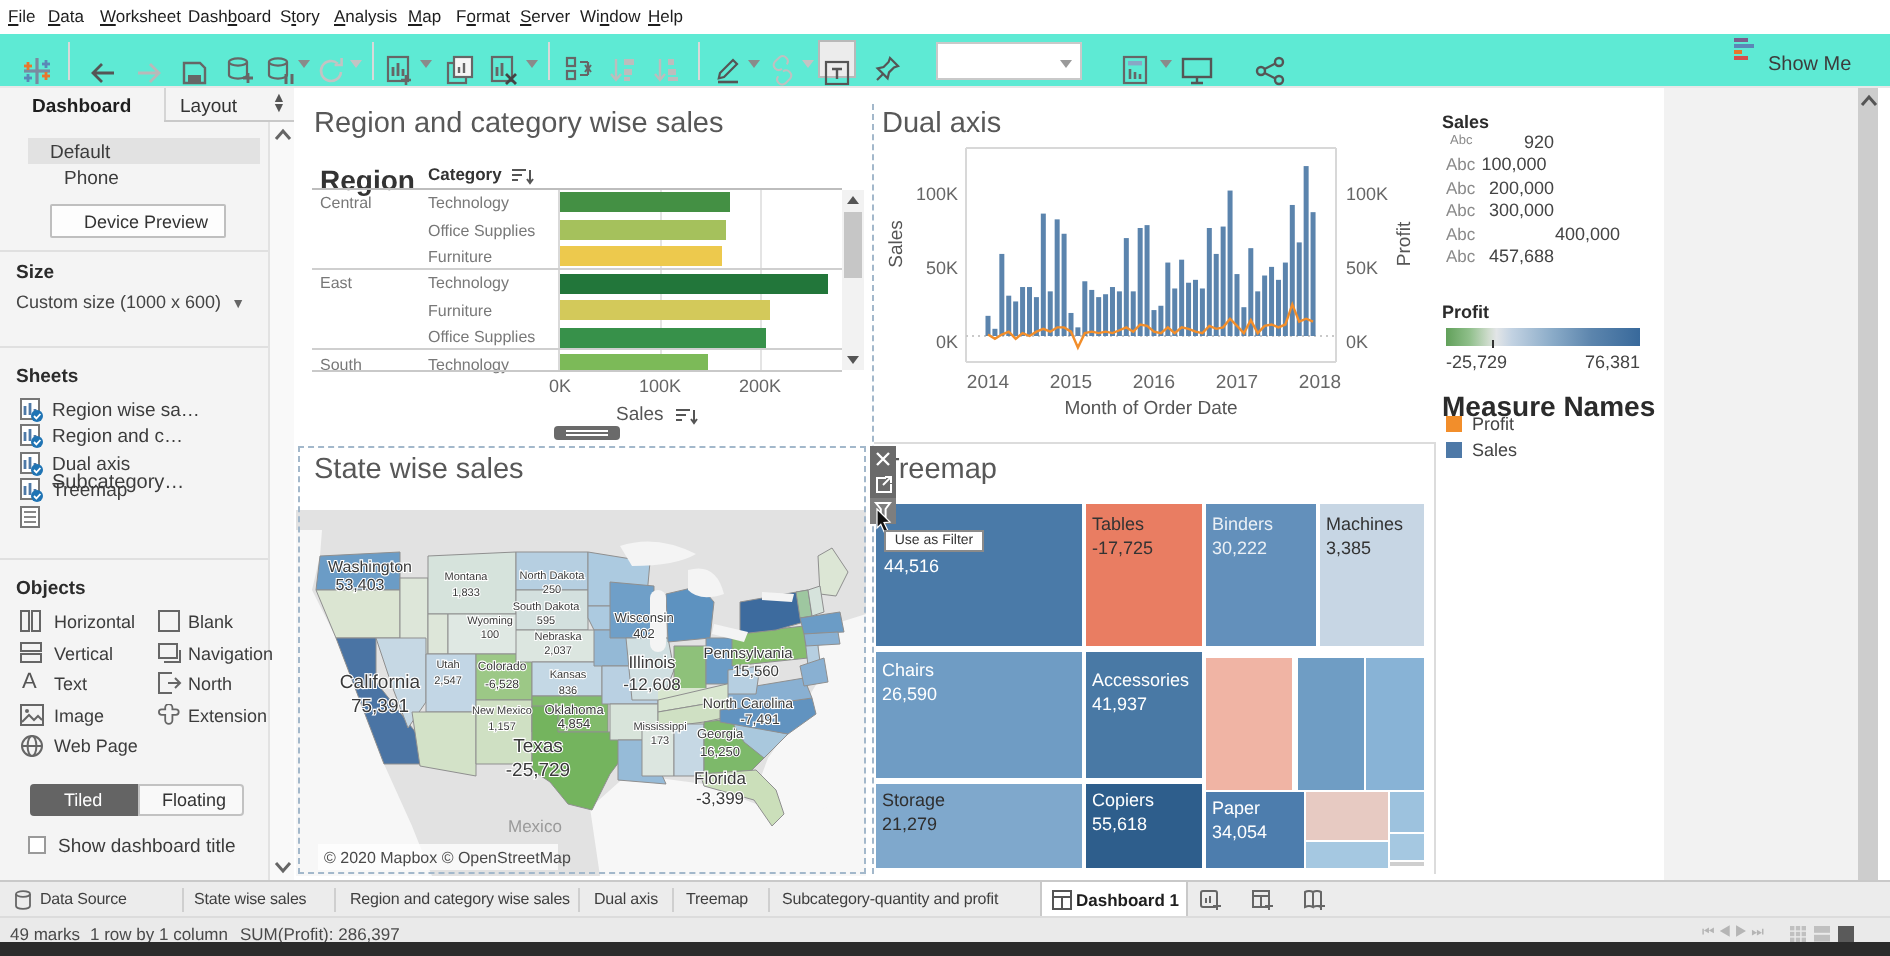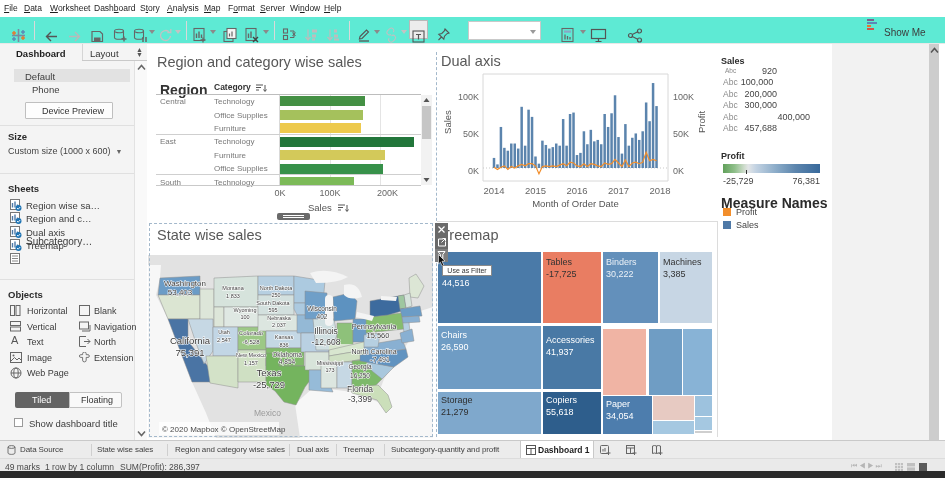--- a/index.html
+++ b/index.html
@@ -340,21 +340,21 @@
  <svg class="abs" style="left:2px;top:2px" width="7" height="6" viewBox="0 0 7 6">
           <path d="M0.5 5 L3.5 1 L6.5 5 Z" fill="#555"></path>
         </svg>
  <svg class="abs" style="left:2px;top:82px" width="7" height="6" viewBox="0 0 7 6">
           <path d="M0.5 1 L3.5 5 L6.5 1 Z" fill="#555"></path>
         </svg>
  <div class="abs" style="left:1px;top:11px;width:9px;height:33px;background:#c6c6c6"></div>
 </div>
 <div class="abs" style="left:122px;top:144px;width:20px;text-align:center;font-size:9px;color:#666">0K</div>
 <div class="abs" style="left:167px;top:144px;width:30px;text-align:center;font-size:9px;color:#666">100K</div>
-<div class="abs" style="left:229px;top:144px;width:30px;text-align:left;font-size:9px;color:#666">200K</div>
+<div class="abs" style="left:217px;top:144px;width:30px;text-align:center;font-size:9px;color:#666">200K</div>
 <div class="abs" style="left:160px;top:158px;font-size:9.5px;color:#555">Sales</div>
 <svg class="abs" style="left:190px;top:160px" width="11" height="9" viewBox="0 0 11 9">
         <path d="M0 1 h7 M0 3.5 h5 M0 6 h3" stroke="#555" stroke-width="1.1"></path>
         <path d="M9 1 v6 M7.5 5.5 L9 7.5 L10.5 5.5" stroke="#555" stroke-width="1" fill="none"></path>
       </svg>
 
 <svg class="abs" style="left:289px;top:0" width="280" height="174" viewBox="0 0 280 174">
 <text x="4" y="22" font-size="14.5" fill="#585858">Dual axis</text>
 <line x1="46" y1="30" x2="231" y2="30" stroke="#d8d8d8"></line>
 <line x1="46" y1="30" x2="46" y2="137" stroke="#d8d8d8"></line>

